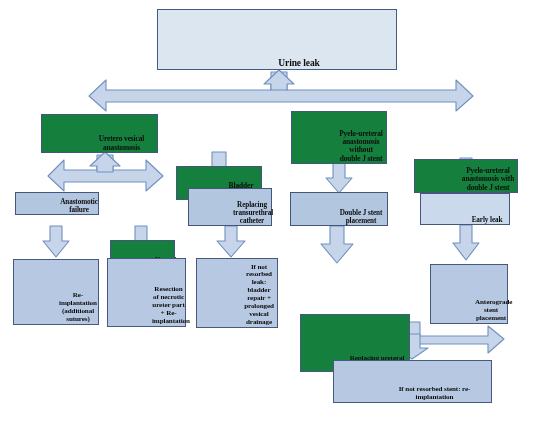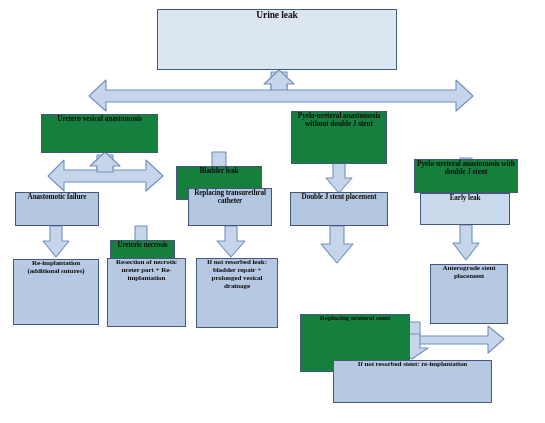--- a/index.html
+++ b/index.html
@@ -12,29 +12,30 @@
     width: 545px;
     height: 423px;
     background: #ffffff;
     overflow: hidden;
     font-family: "Liberation Serif", "DejaVu Serif", serif;
   }
   .node {
     position: absolute;
     box-sizing: border-box;
     display: flex;
-    align-items: flex-start;
+    align-items: flex-end;
     justify-content: center;
     text-align: center;
     color: #0d0d0d;
     font-weight: bold;
     line-height: 1.12;
     letter-spacing: -0.1px;
     border-style: solid;
     z-index: 3;
+    padding-left: 44px;
   }
   .node span { display: block; width: 100%; padding: 0 2px; }
 
   
   .tier-root {
     background: #dce6f1;
     border-width: 1.6px;
     border-color: #3f5c86;
     font-size: 9.5px;
   }
@@ -120,21 +121,21 @@
       <path d="M 8 0 L 20 0 L 20 15 L 27 15 L 14 30 L 1 15 L 8 15 Z" fill="#c6d5ea" stroke="#7190bf" stroke-width="1.1" stroke-linejoin="round"></path>
     </svg>
   </div>
 
   <div class="arrow" style="left:452px; top:158px; width:28px; height:34px;">
     <svg width="28" height="34" viewBox="0 0 28 34">
       <path d="M 8 0 L 20 0 L 20 17 L 27 17 L 14 33 L 1 17 L 8 17 Z" fill="#c6d5ea" stroke="#7190bf" stroke-width="1.1" stroke-linejoin="round"></path>
     </svg>
   </div>
 
-  <div class="node tier-3" style="left:15px; top:192px; width:84px; height:34px;">
+  <div class="node tier-3" style="left:15px; top:192px; width:84px; height:23px;">
     <span>Anastomotic failure</span>
   </div>
 
   <div class="node tier-3 fill-light" style="left:110px; top:192px; width:65px; height:34px;">
     <span>Ureteric necrosis</span>
   </div>
 
   <div class="node tier-3" style="left:188px; top:188px; width:84px; height:38px;">
     <span>Replacing transurethral catheter</span>
   </div>

